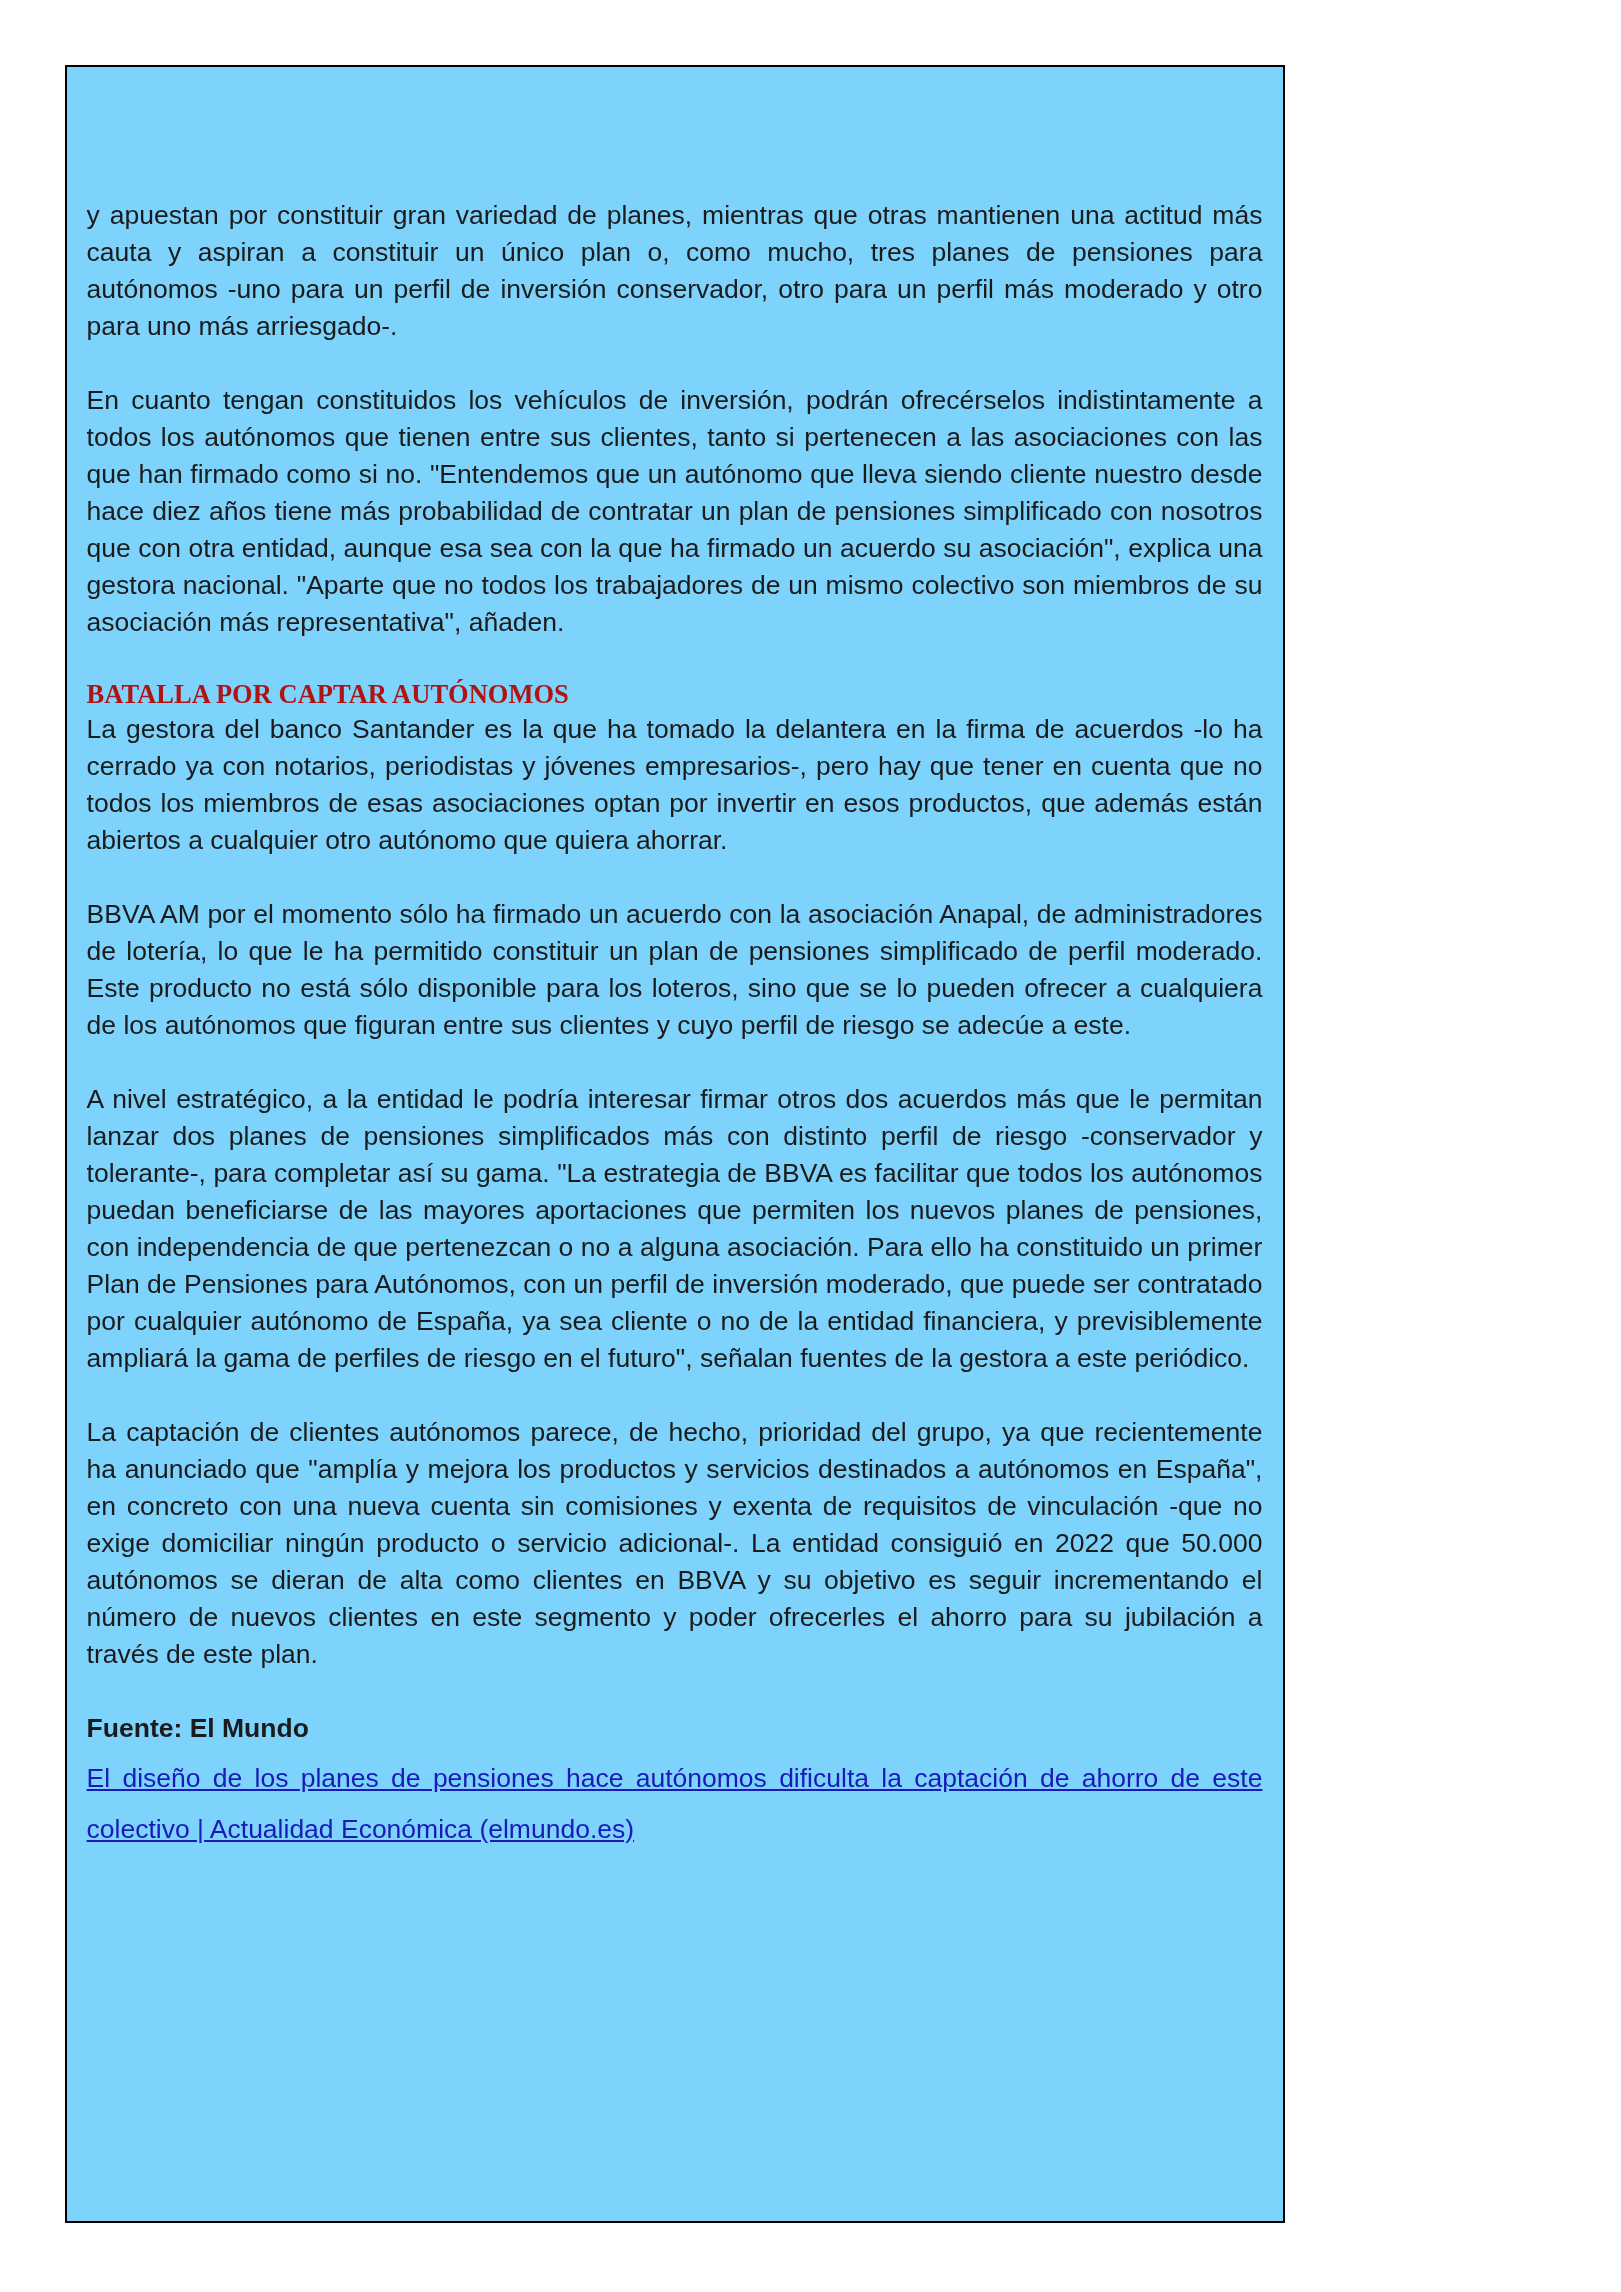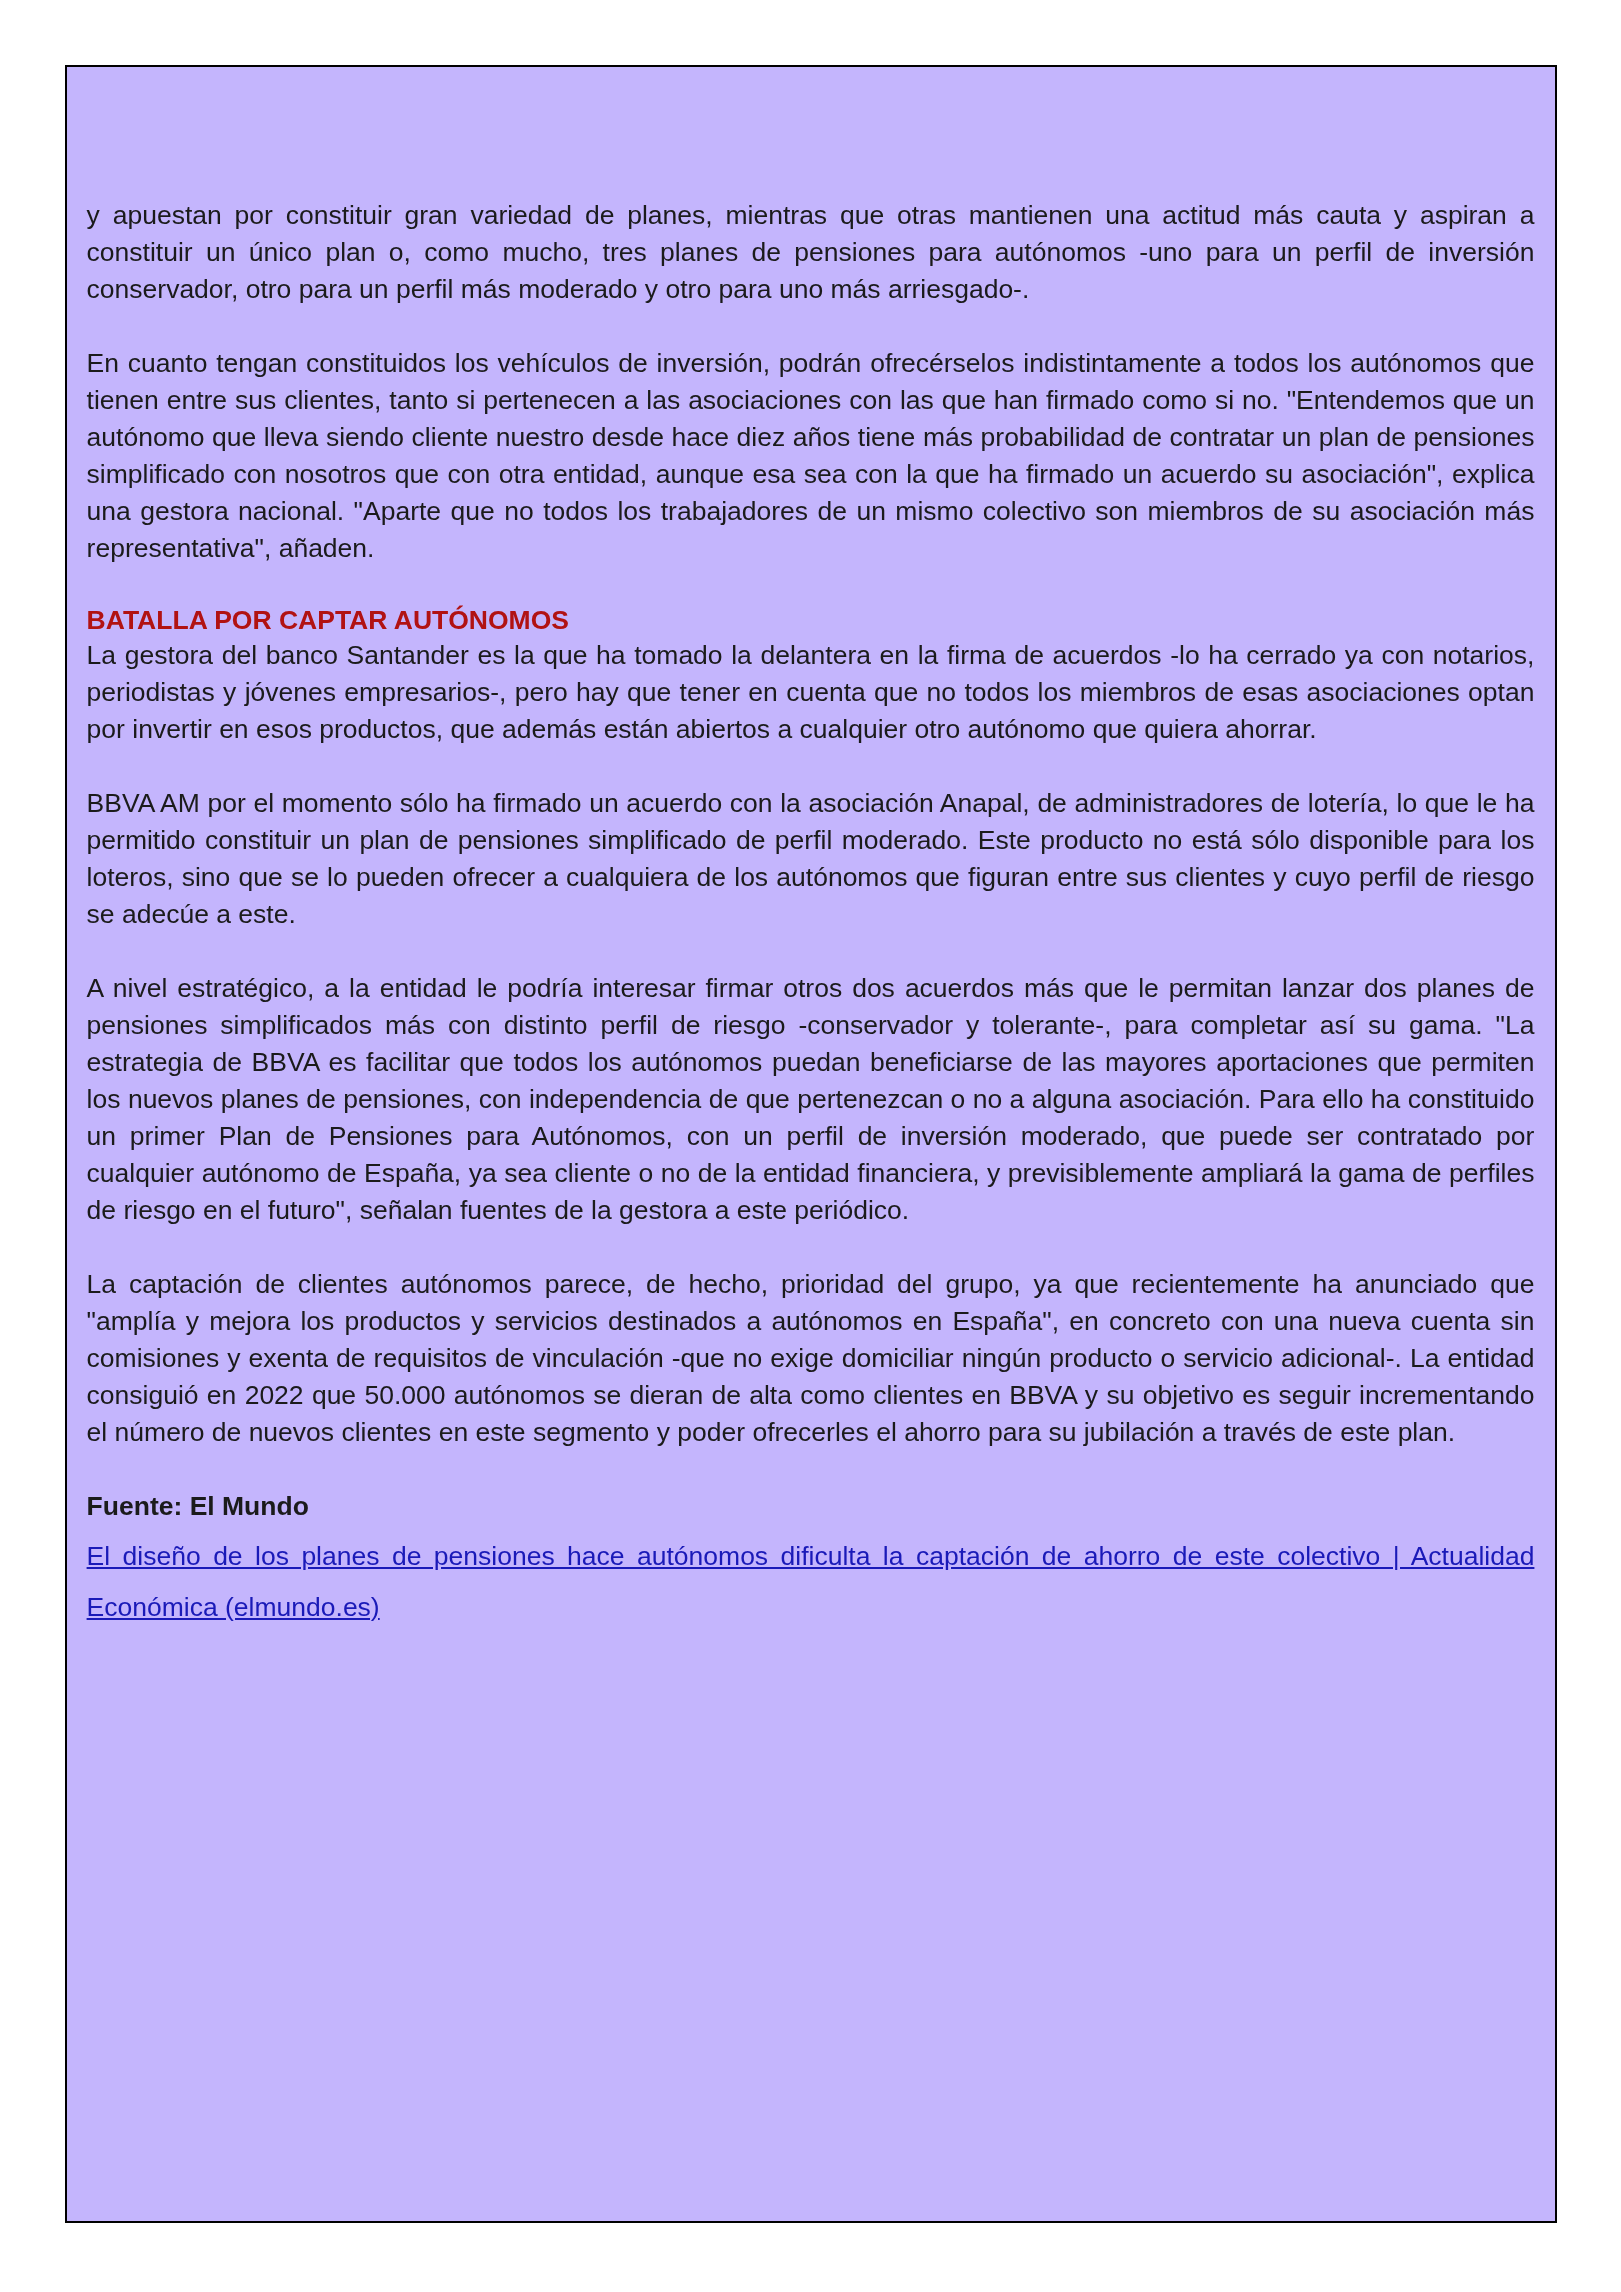--- a/index.html
+++ b/index.html
@@ -11,44 +11,45 @@
     width: 1621px;
     height: 2293px;
     position: relative;
     font-family: "Liberation Sans", "DejaVu Sans", sans-serif;
     color: #1b1b1b;
   }
   .frame {
     position: absolute;
     left: 65px;
     top: 65px;
-    width: 1492px;
+    width: 1220px;
     height: 2158px;
     border: 2.9px solid #000000;
     box-sizing: border-box;
-    background: #c4b5fd;
+    background: #7dd3fc;
   }
   .content {
     padding: 130px 20.6px 0 19.6px;
   }
   p.body {
     font-size: 26.5px;
     line-height: 37px;
     text-align: justify;
     margin: 0 0 37px 0;
     color: #1b1b1b;
   }
   h2.heading {
     font-size: 26.5px;
     line-height: 33px;
     font-weight: bold;
     color: #b11212;
     margin: 0;
     padding: 0;
     text-align: left;
+    font-family: Liberation Serif, serif;
   }
   p.source {
     font-size: 26.5px;
     line-height: 37px;
     margin: 0 0 5.9px 0;
     text-align: left;
     color: #1b1b1b;
     font-weight: bold;
   }
   a.article-link {

